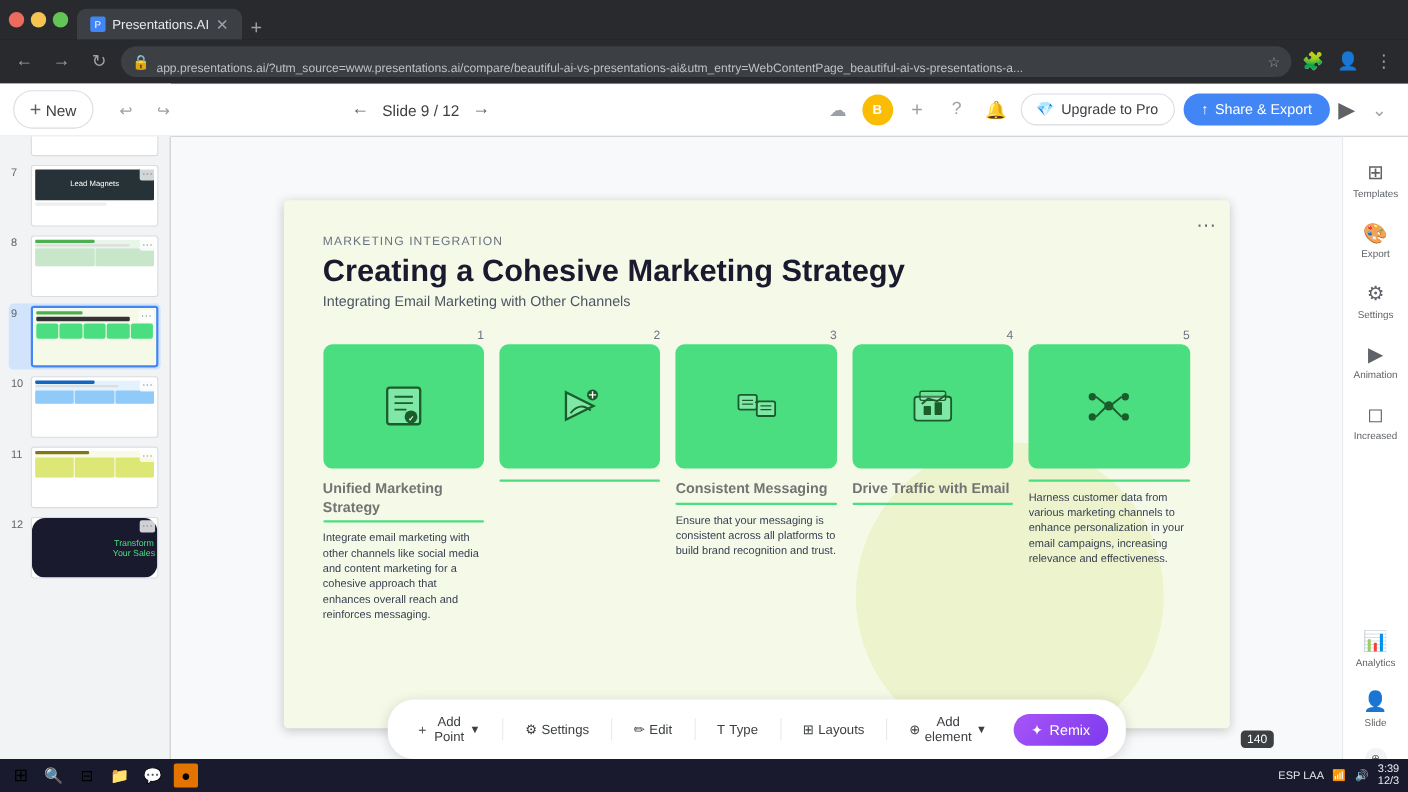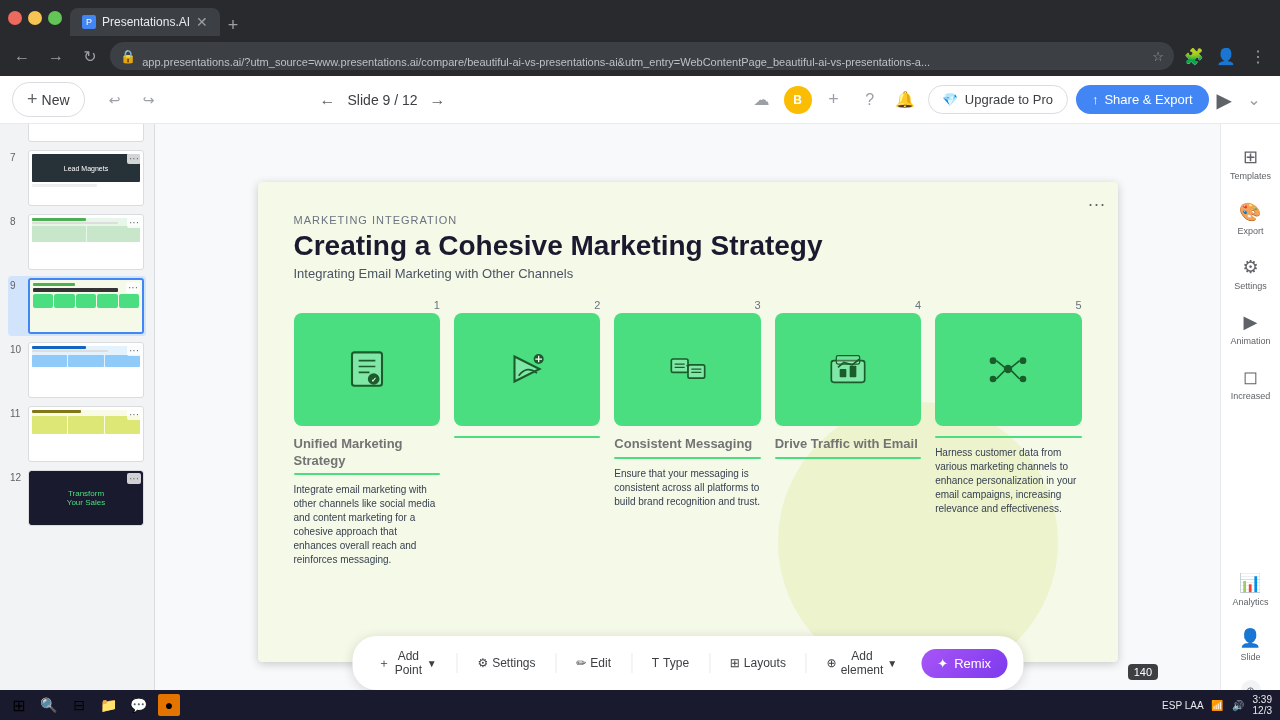--- a/index.html
+++ b/index.html
@@ -266,21 +266,21 @@
               </div>
           </div>
         </div>
         <div class="thumb-more">···</div>
       </div>
     </div>
 
     <div class="slide-thumb">
       <span class="slide-num">12</span>
       <div class="slide-thumb-img" style="height:56px;">
-        <div style="background:#1a1a2e;height:100%;border-radius:2px;display:flex;align-items:center;justify-content:center;">
+        <div style="background:#1a1a2e;height:100%;border-radius:12px;display:flex;align-items:center;justify-content:flex-end;">
           <div style="color:#4ade80;font-size:8px;text-align:center;padding:2px;">Transform<br>Your Sales</div>
         </div>
         <div class="thumb-more">···</div>
       </div>
     </div>
 
   </div>
 
   <div class="main-content">
     <div class="slide-area">

